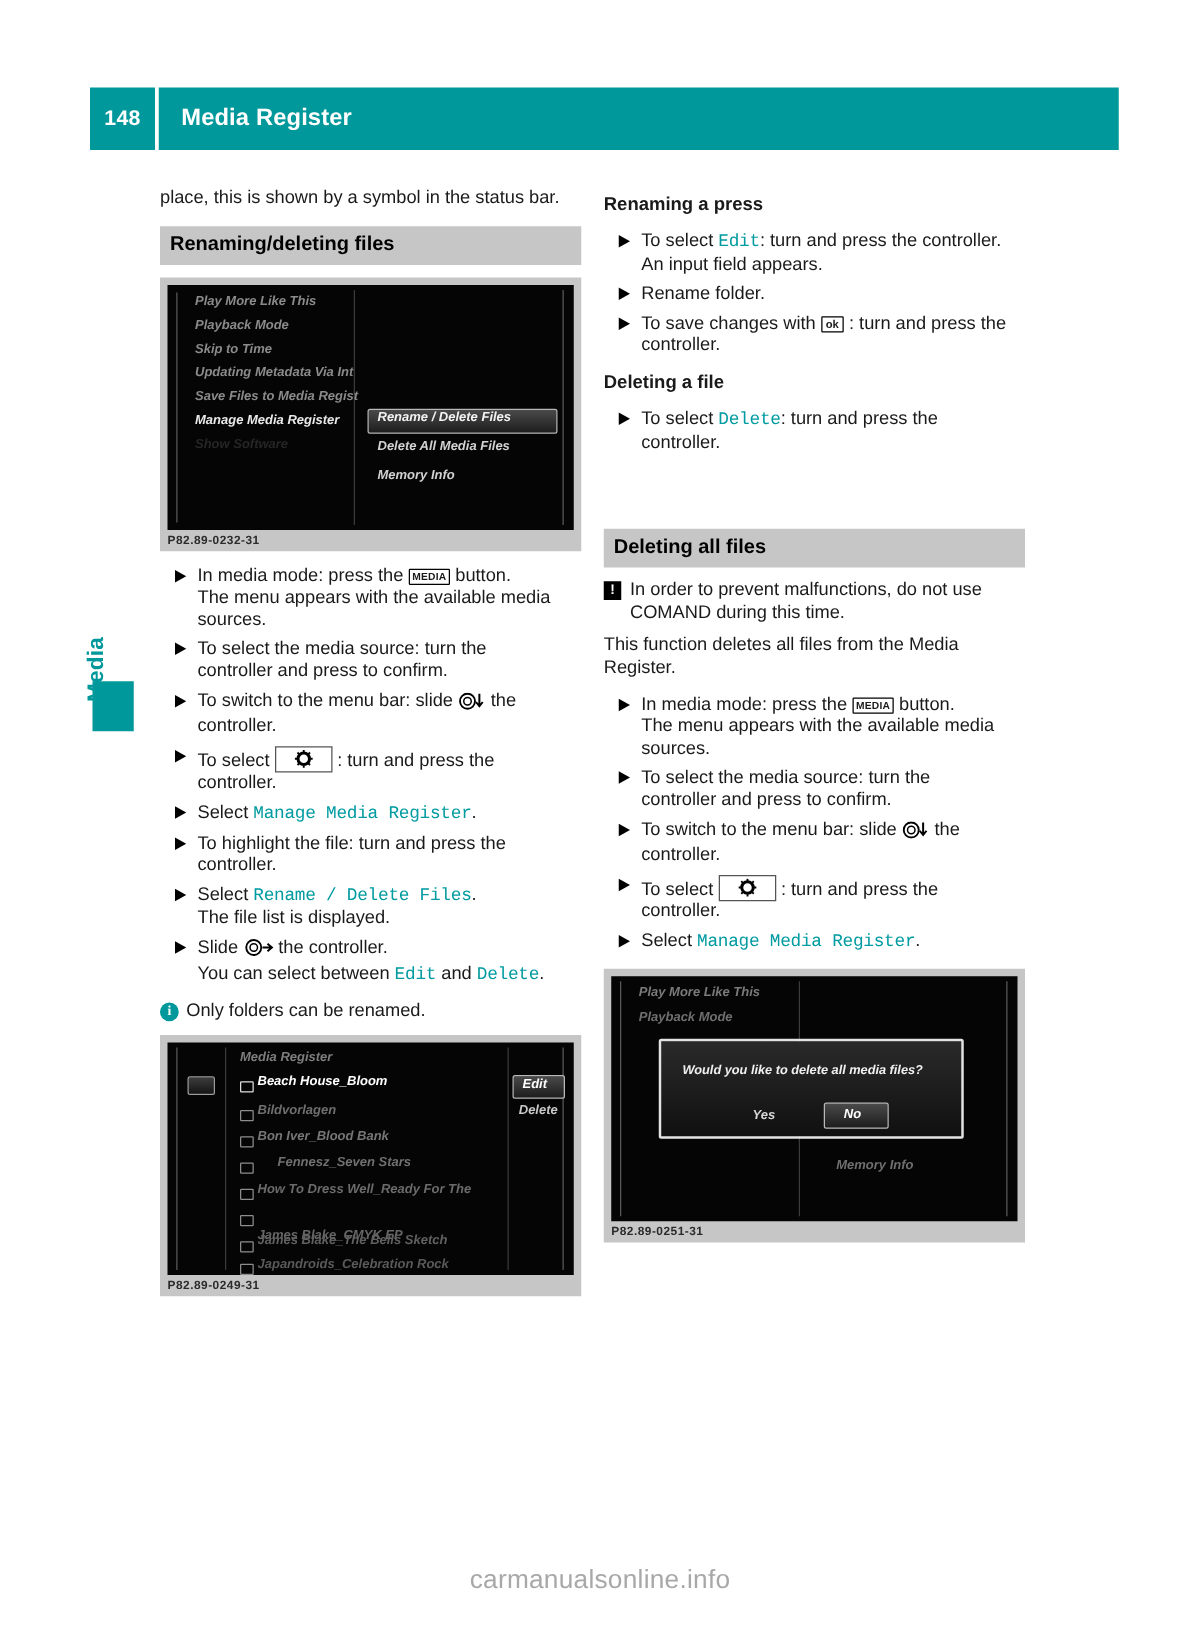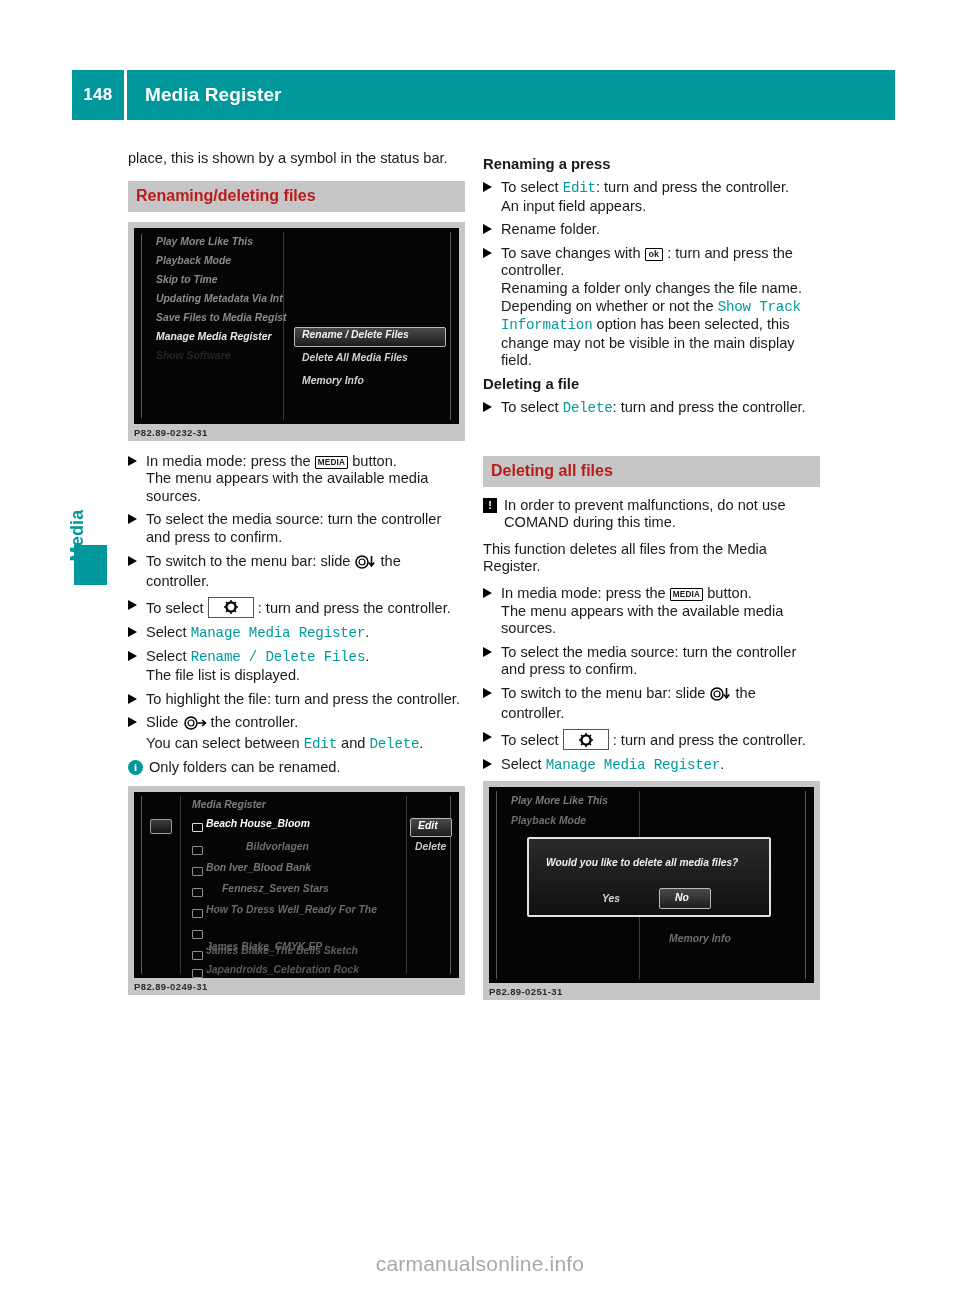--- a/index.html
+++ b/index.html
@@ -28,25 +28,25 @@
     letter-spacing:.2px;
   }
   .sidemark{position:absolute;left:74px;top:545px;width:33px;height:40px;background:#00989b;}
   
   .col{position:absolute;top:150px;width:337px;}
   .col-left{left:128px;}
   .col-right{left:483px;}
   
   p.body{margin:0 0 9px 0;font-size:14.6px;line-height:17.6px;}
   .sechead{
-    background:#c6c6c6;color:#b91c1c;font-size:16px;font-weight:bold;
+    background:#c6c6c6;color:#000000;font-size:16px;font-weight:bold;
     padding:6px 8px 7px 8px;margin:13px 0 10px 0;letter-spacing:0px;
   }
   .subhead{font-size:14.8px;font-weight:bold;margin:6px 0 6px 0;line-height:17px;}
-  ul.steps{list-style:none;margin:0;padding:0;}
+  ul.steps{list-style:none;margin:12px;padding:0;}
   ul.steps li{
     position:relative;padding-left:18px;margin-bottom:6px;
     font-size:14.6px;line-height:17.6px;
   }
   ul.steps li .tri{
     position:absolute;left:0;top:3px;width:0;height:0;
     border-left:9px solid #000;border-top:5.5px solid transparent;
     border-bottom:5.5px solid transparent;
   }
   li.tall .tri{top:0px;}
@@ -207,28 +207,28 @@
     </li>
 
     <li>
       <span class="tri"></span>
       <span>Select</span>
       <span class="mono">Manage Media Register</span><span>.</span>
     </li>
 
     <li>
       <span class="tri"></span>
+      <span>To highlight the file: turn and press the controller.</span>
+    </li>
+
+    <li>
+      <span class="tri"></span>
       <span>Select</span>
       <span class="mono">Rename / Delete Files</span><span>.</span>
       <span class="cont">The file list is displayed.</span>
-    </li>
-
-    <li>
-      <span class="tri"></span>
-      <span>To highlight the file: turn and press the controller.</span>
     </li>
 
     <li>
       <span class="tri"></span>
       <span>Slide</span>
       <span class="ctrl-ring">
         <svg width="24" height="14" viewBox="0 0 24 14">
             <circle cx="8" cy="7" r="6" fill="none" stroke="#000" stroke-width="1.5"></circle>
             <circle cx="8" cy="7" r="3" fill="none" stroke="#000" stroke-width="1.2"></circle>
             <path d="M15 7 H22 M19 4 L22.5 7 L19 10" fill="none" stroke="#000" stroke-width="1.6"></path>
@@ -257,21 +257,21 @@
       <div class="vdiv" style="left:316px;top:4px;height:178px;background:#5a5a5a;"></div>
 
       <div class="mitem" style="left:58px;top:7px;color:#7e7e7e;">Media Register</div>
 
       <div class="chip" style="left:16px;top:27px;width:20px;height:13px;"></div>
 
       <div class="folderico" style="left:58px;top:31px;border-color:#dedede;"></div>
       <div class="mitem" style="left:72px;top:26px;color:#ffffff;">Beach House_Bloom</div>
 
       <div class="folderico" style="left:58px;top:54px;"></div>
-      <div class="mitem" style="left:72px;top:49px;color:#6f6f6f;margin-left:40px;">Bildvorlagen</div>
+      <div class="mitem" style="left:72px;top:49px;color:#6f6f6f;">Bildvorlagen</div>
 
       <div class="folderico" style="left:58px;top:75px;"></div>
       <div class="mitem" style="left:72px;top:70px;color:#777777;">Bon Iver_Blood Bank</div>
 
       <div class="folderico" style="left:58px;top:96px;"></div>
       <div class="mitem" style="left:88px;top:91px;color:#707070;">Fennesz_Seven Stars</div>
 
       <div class="folderico" style="left:58px;top:117px;"></div>
       <div class="mitem" style="left:72px;top:112px;color:#6b6b6b;">How To Dress Well_Ready For The</div>
 
@@ -308,39 +308,34 @@
     <li>
       <span class="tri"></span>
       <span>Rename folder.</span>
     </li>
 
     <li>
       <span class="tri"></span>
       <span>To save changes with</span>
       <span class="key-ok">ok</span>
       <span>: turn and press the controller.</span>
-      <span class="cont">
-        <span>Renaming a folder only changes the file name. Depending on whether or not the</span>
-        <span class="mono">Show Track Information</span>
-        <span>option has been selected, this change may not be visible in the main display field.</span>
-      </span>
     </li>
   </ul>
 
   <div class="subhead">Deleting a file</div>
 
   <ul class="steps">
     <li>
       <span class="tri"></span>
       <span>To select</span>
       <span class="mono">Delete</span><span>: turn and press the controller.</span>
     </li>
   </ul>
 
-  <div class="sechead" style="margin-top:38px;">Deleting all files</div>
+  <div class="sechead" style="margin-top:60px;">Deleting all files</div>
 
   <div class="note">
     <span class="ic icon-warn">!</span>
     <span>In order to prevent malfunctions, do not use COMAND during this time.</span>
   </div>
 
   <p class="body">This function deletes all files from the Media Register.</p>
 
   <ul class="steps">
     <li>

